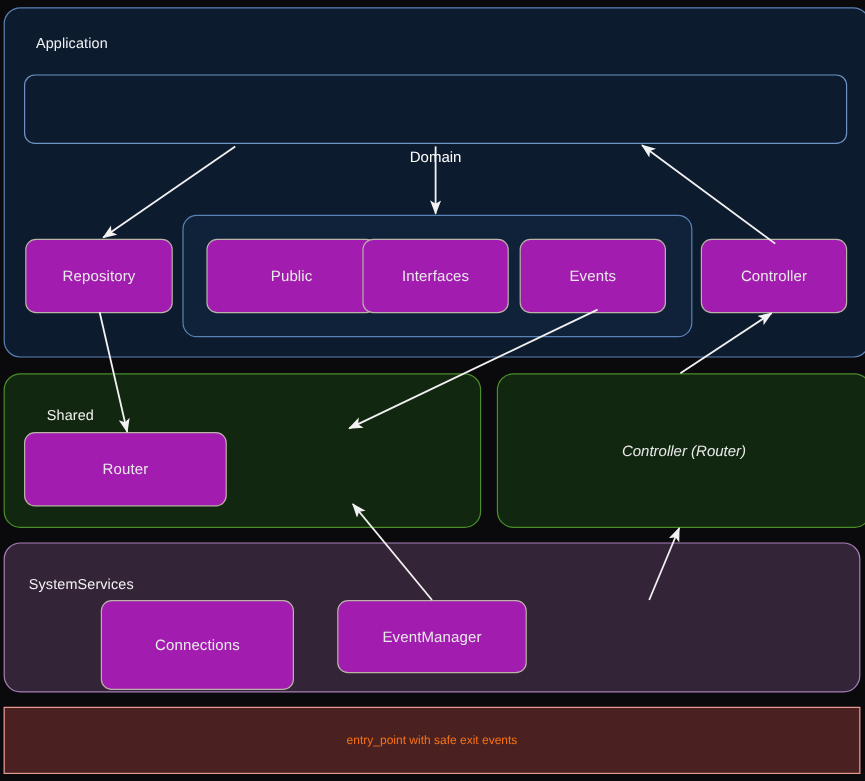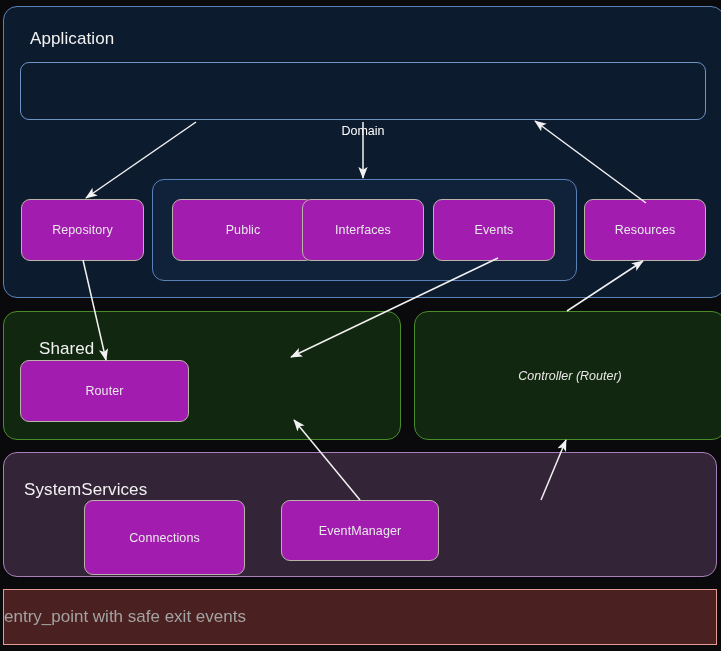--- a/index.html
+++ b/index.html
@@ -22,21 +22,21 @@
   
   .group {
     position: absolute;
     box-sizing: border-box;
     border-radius: 14px;
     border-style: solid;
     border-width: 1px;
   }
   .group-label {
     position: absolute;
-    font-size: 17px;
+    font-size: 12px;
     color: #f2f2f2;
     white-space: nowrap;
     letter-spacing: .1px;
   }
   .node {
     position: absolute;
     box-sizing: border-box;
     background: #a21caf;
     border: 1px solid #b9b3a8;
     border-radius: 9px;
@@ -46,23 +46,23 @@
     color: #e9e9e9;
     font-size: 12.5px;
     letter-spacing: .1px;
     text-align: center;
   }
   .band {
     position: absolute;
     box-sizing: border-box;
     display: flex;
     align-items: center;
-    justify-content: flex-start;
-    color: #a3a3a3;
-    font-size: 17px;
+    justify-content: center;
+    color: #f97316;
+    font-size: 10px;
   }
 
   
   .app-group   { background: #0d1b2e; border-color: #5b82b8; }
   .domain-box  { background: #0d1b2e; border-color: #6e93c4; border-radius: 9px; }
   .inner-blue  { background: #10213a; border-color: #5b82b8; border-radius: 12px; }
   .shared-group{ background: #12270f; border-color: #4a8c2a; }
   .router-group{ background: #12270f; border-color: #4a8c2a; }
   .sys-group   { background: #332438; border-color: #a87fb8; }
   .entry-band  { background: #4a2020; border: 1px solid #e59a94; border-radius: 0; }
@@ -98,21 +98,21 @@
   </div>
 
   <div class="node" style="left:21px; top:199px; width:123px; height:62px;">Repository</div>
 
   <div class="group inner-blue" style="left:152px; top:179px; width:425px; height:102px;">
   </div>
   <div class="node" style="left:172px; top:199px; width:142px; height:62px;">Public</div>
   <div class="node" style="left:302px; top:199px; width:122px; height:62px;">Interfaces</div>
   <div class="node" style="left:433px; top:199px; width:122px; height:62px;">Events</div>
 
-  <div class="node" style="left:584px; top:199px; width:122px; height:62px;">Resources</div>
+  <div class="node" style="left:584px; top:199px; width:122px; height:62px;">Controller</div>
 
   <div class="group shared-group" style="left:3px; top:311px; width:398px; height:129px;">
   </div>
   <div class="group-label" style="left:39px; top:339px;">Shared</div>
   <div class="node" style="left:20px; top:360px; width:169px; height:62px;">Router</div>
 
   <div class="group router-group" style="left:414px; top:311px; width:312px; height:129px;
               display:flex; align-items:center; justify-content:center;">
     <span style="color:#e9e9e9; font-size:12.5px;font-style:italic;">Controller (Router)</span>
   </div>

